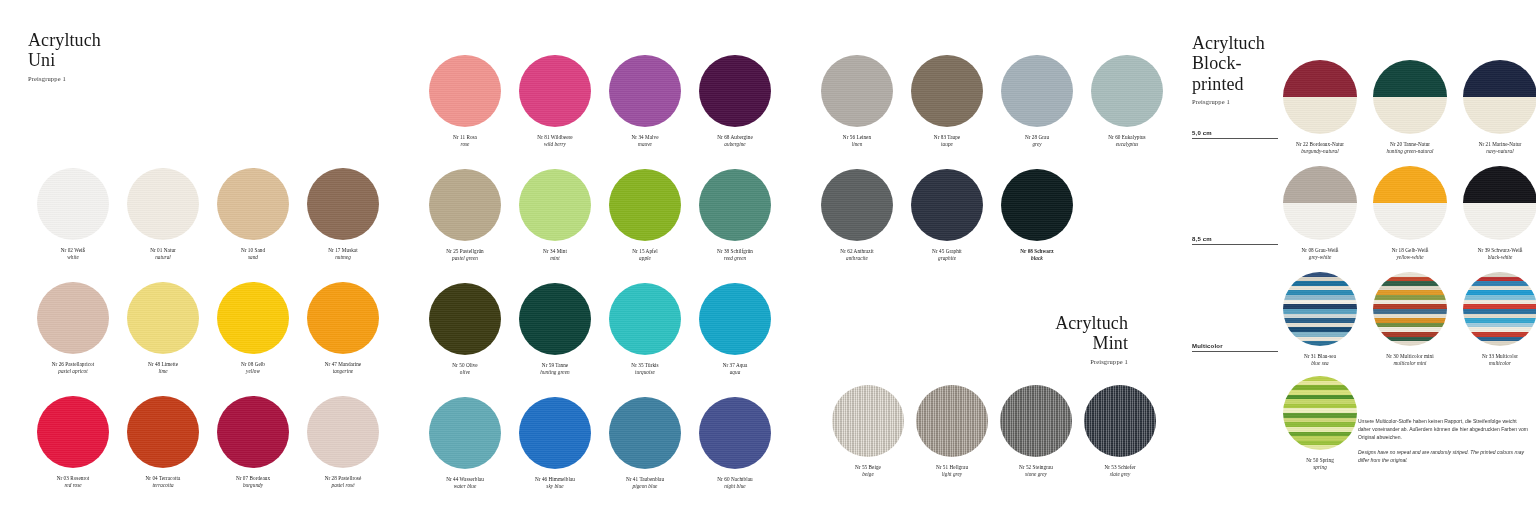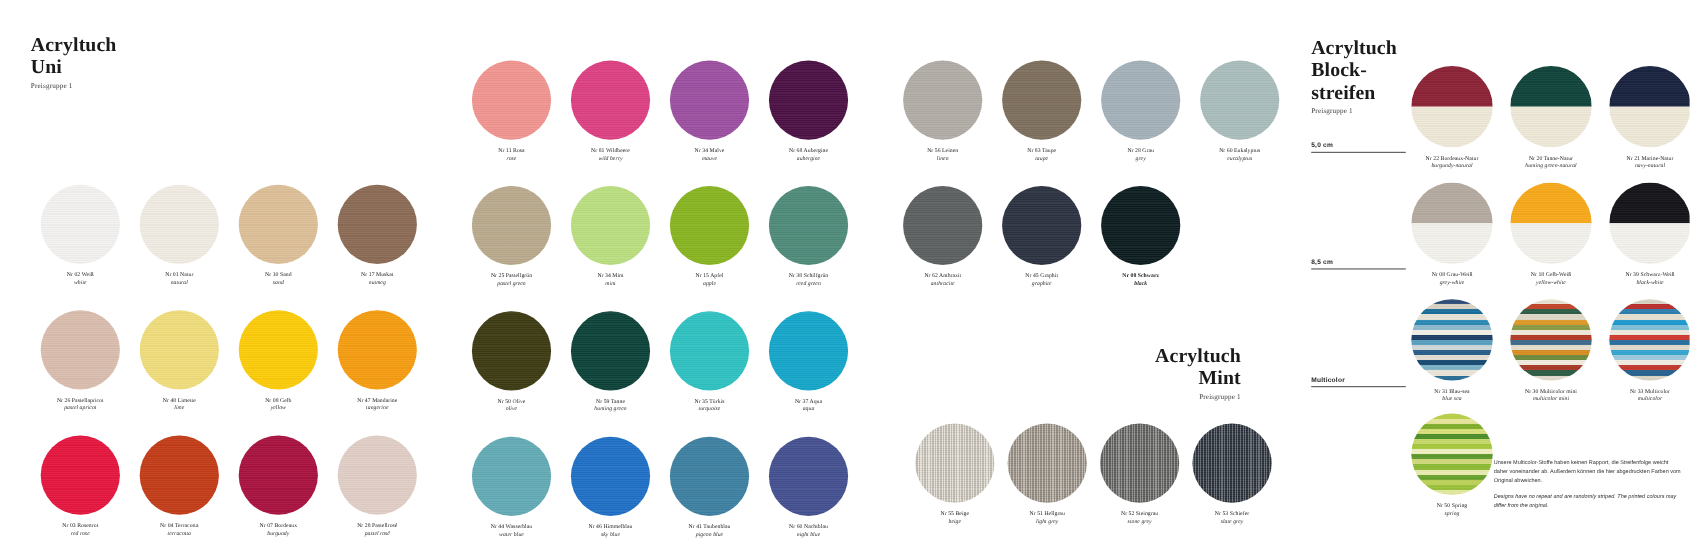--- a/index.html
+++ b/index.html
@@ -14,21 +14,21 @@
 
   
   .section-title {
     position: absolute;
     font-family: "Liberation Serif", serif;
     font-weight: 400;
     color: #1a1a1a;
     line-height: 1.13;
     letter-spacing: .1px;
   }
-  .section-title .t { display: block; font-size: 18px; font-weight: bold; }
+  .section-title .t { display: block; font-size: 18px; }
   .section-title .pg {
     display: block;
     font-size: 6.5px;
     letter-spacing: .15px;
     margin-top: 4px;
     color: #3a3a3a;
   }
   #title-uni   { left: 28px;  top: 30px; }
   #title-block { left: 1192px; top: 33px; }
   #title-rips  { right: 408px; top: 313px; text-align: right; }
@@ -158,21 +158,21 @@
 
   <div class="section-title" id="title-uni">
     <span class="t">Acryltuch</span>
     <span class="t">Uni</span>
     <span class="pg">Preisgruppe 1</span>
   </div>
 
   <div class="section-title" id="title-block">
     <span class="t">Acryltuch</span>
     <span class="t">Block-</span>
-    <span class="t">streifen</span>
+    <span class="t">printed</span>
     <span class="pg">Preisgruppe 1</span>
   </div>
 
   <div class="section-title" id="title-rips">
     <span class="t">Acryltuch</span>
     <span class="t">Mint</span>
     <span class="pg">Preisgruppe 1</span>
   </div>
 
   <div class="grid col-uni" id="grid-uni">

